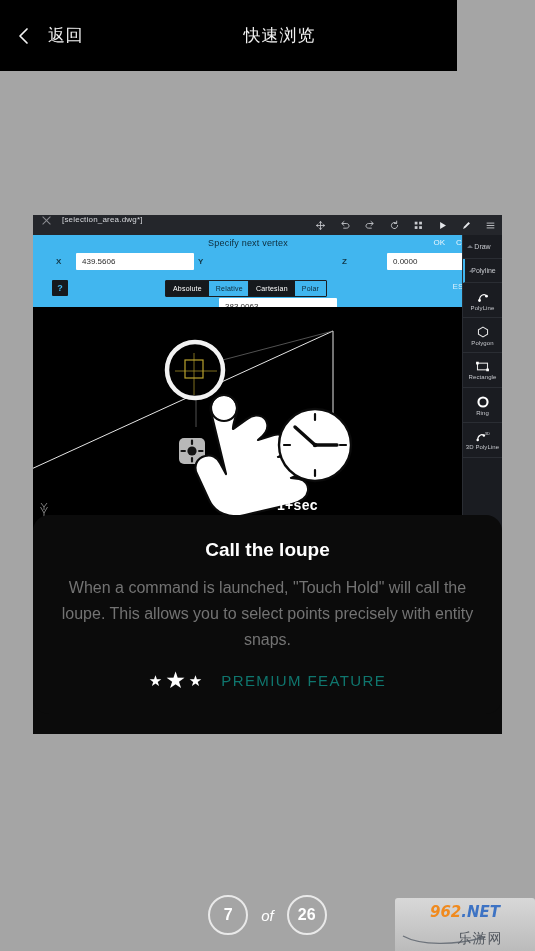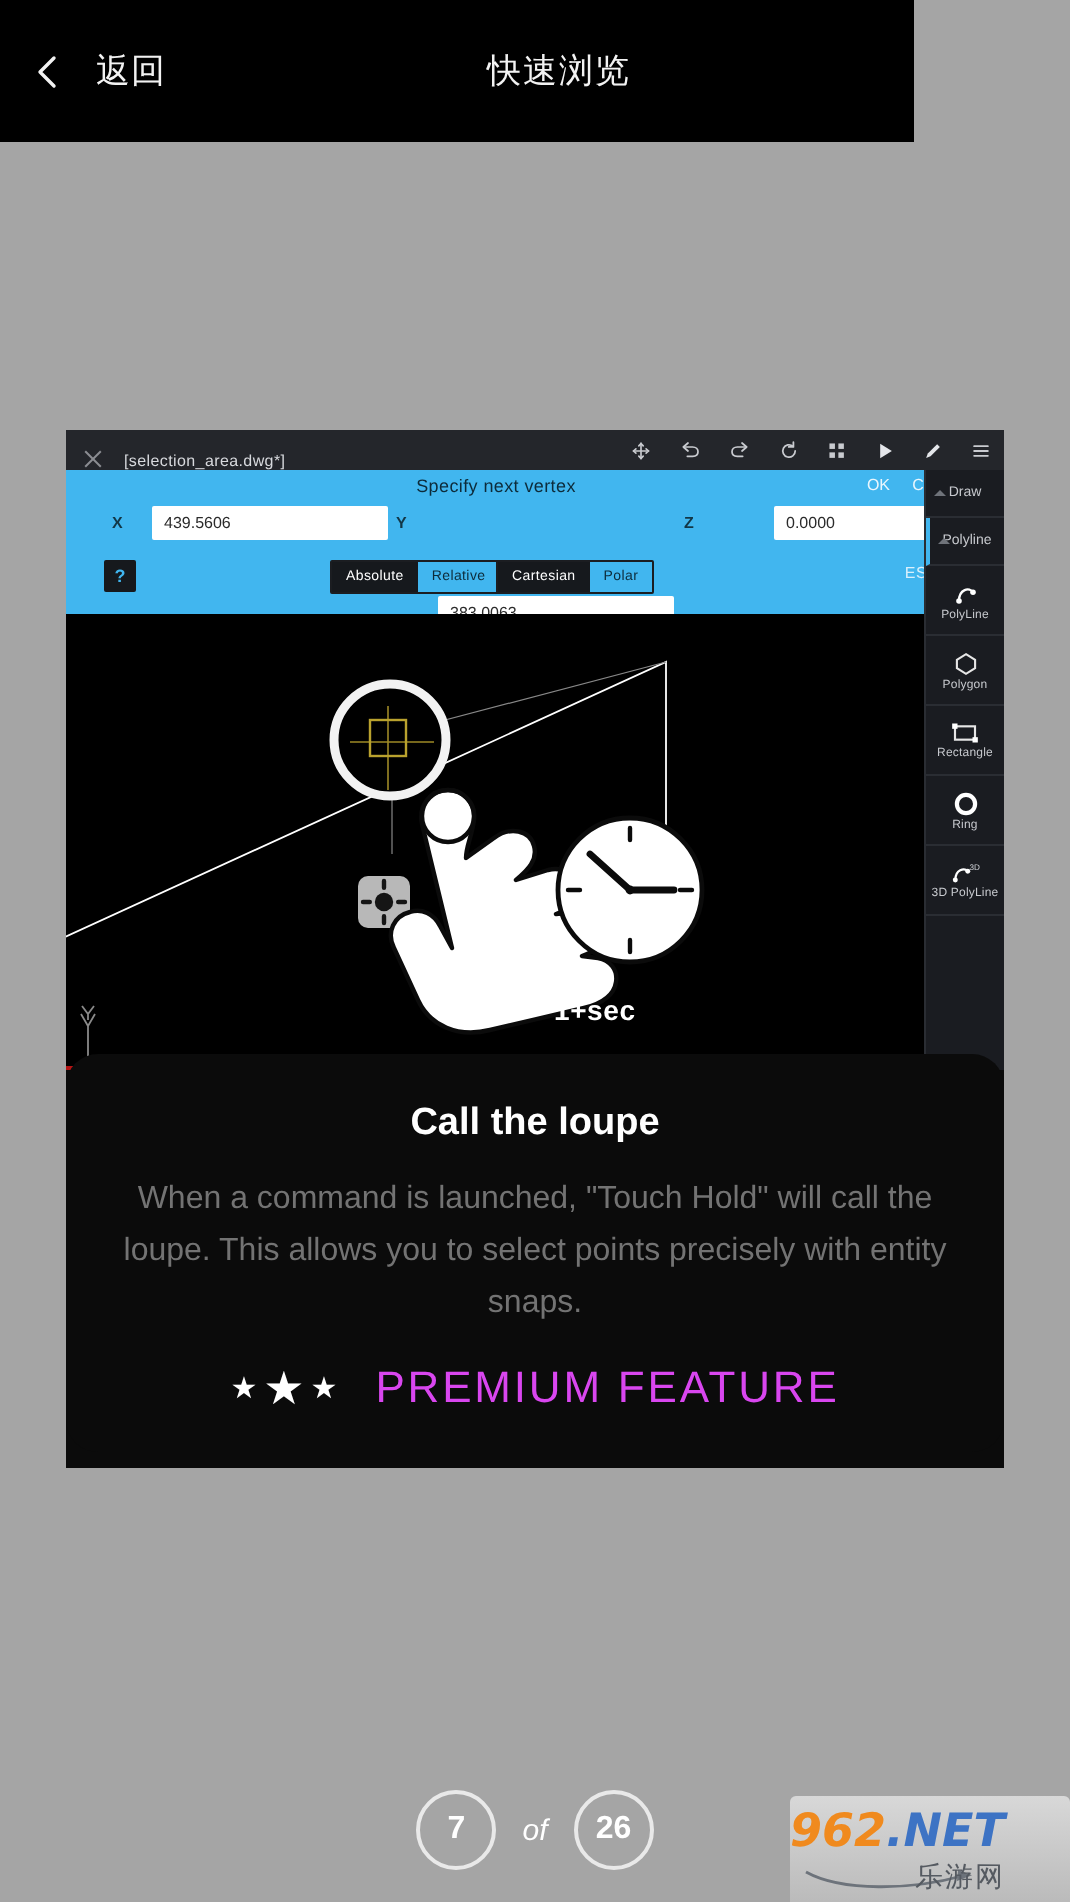--- a/index.html
+++ b/index.html
@@ -90,21 +90,21 @@
   }
 
   
   .cad-titlebar {
     position: absolute;
     left: 0; top: 0;
     width: 469px;
     height: 20px;
     background: #24262b;
     display: flex;
-    align-items: flex-end;
+    align-items: flex-start;
   }
   .cad-close {
     width: 11px; height: 11px;
     margin-left: 8px;
     position: relative;
     flex: none;
   }
   .cad-close:before, .cad-close:after {
     content: "";
     position: absolute;
@@ -303,21 +303,21 @@
   .rail-item span {
     font-size: 6px;
     color: #c7c9ce;
     letter-spacing: .1px;
   }
   .rail-item svg { display: block; }
 
   
   .card-text {
     position: absolute;
-    left: 0; top: 312px;
+    left: 0; top: 300px;
     width: 469px;
     height: 199px;
     background: #0b0b0b;
     border-radius: 16px;
   }
   .card-title {
     margin: 0;
     padding-top: 24px;
     text-align: center;
     color: #ffffff;
@@ -332,22 +332,22 @@
     line-height: 26px;
   }
   .premium-row {
     margin-top: 16px;
     display: flex;
     align-items: center;
     justify-content: center;
     gap: 3px;
   }
   .premium-label {
-    color: #d946ef;
-    font-size: 22px;
+    color: #0f766e;
+    font-size: 15px;
     letter-spacing: 1.4px;
     margin-left: 16px;
   }
   .star { color: #ffffff; display: block; line-height: 1; }
   .star-sm { font-size: 15px; }
   .star-lg { font-size: 23px; }
 
   
   .pager {
     position: absolute;
@@ -384,25 +384,25 @@
     width: 140px;
     height: 56px;
     background: linear-gradient(#d8d8d8, #b9b9b9);
     border-radius: 3px;
     overflow: hidden;
   }
   .wm-row {
     position: absolute;
     left: 0; top: 5px;
     width: 140px;
-    text-align: left;
+    text-align: center;
     font-family: "DejaVu Sans", sans-serif;
     font-weight: bold;
     font-style: italic;
-    font-size: 23px;
+    font-size: 15px;
     letter-spacing: 0px;
   }
   .wm-962 { color: #f08a1e; }
   .wm-net { color: #3d73c4; }
   .wm-cn {
     position: absolute;
     left: 0; top: 32px;
     width: 140px;
     text-align: center;
     font-size: 14px;

